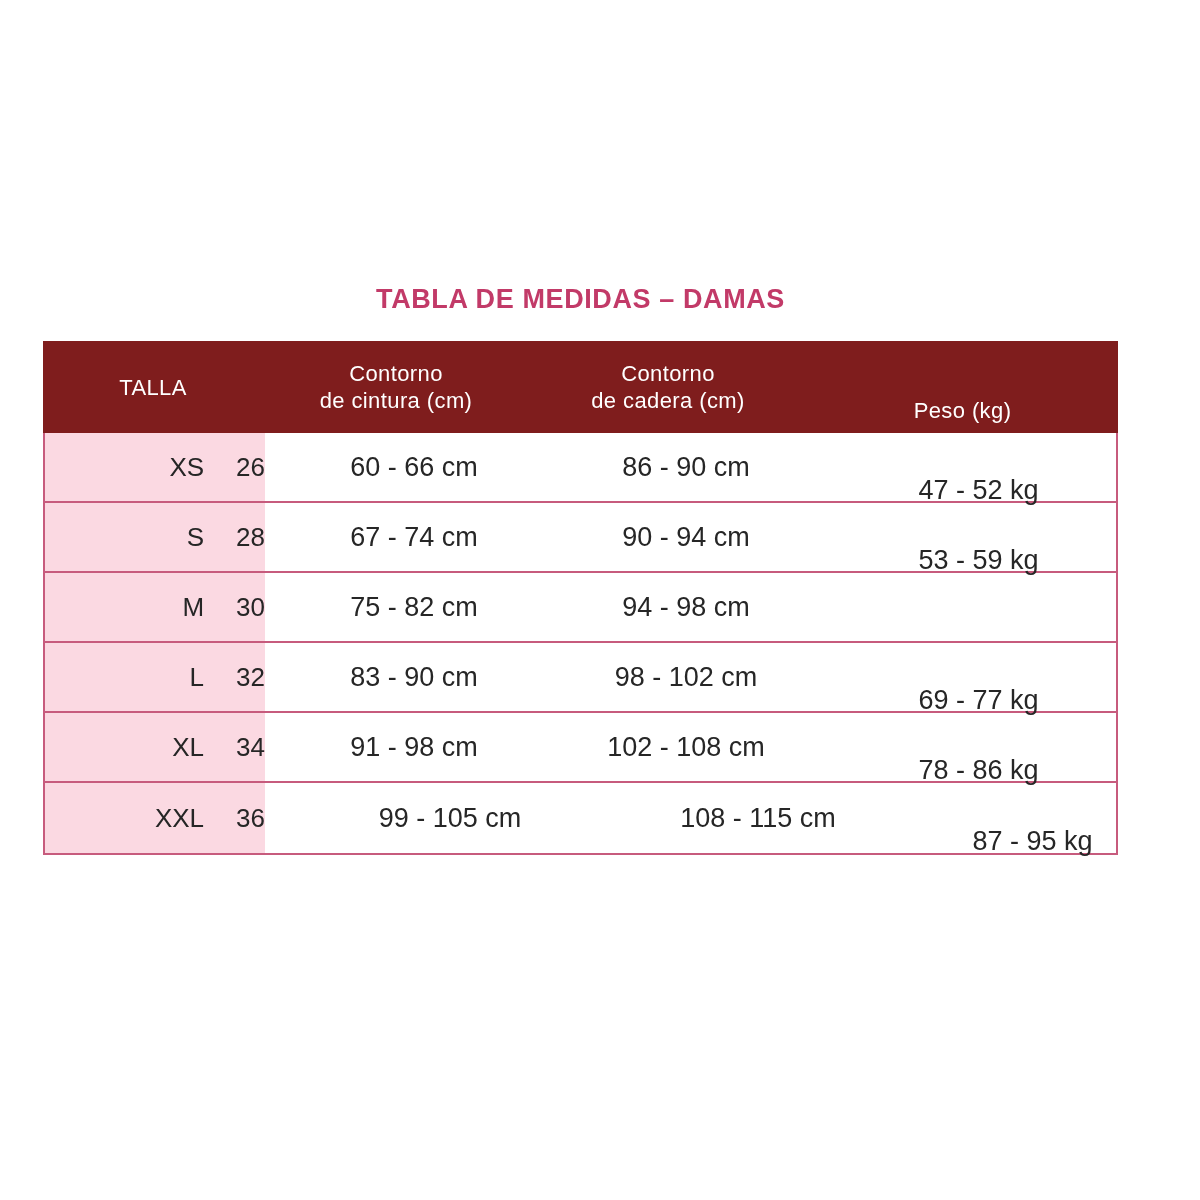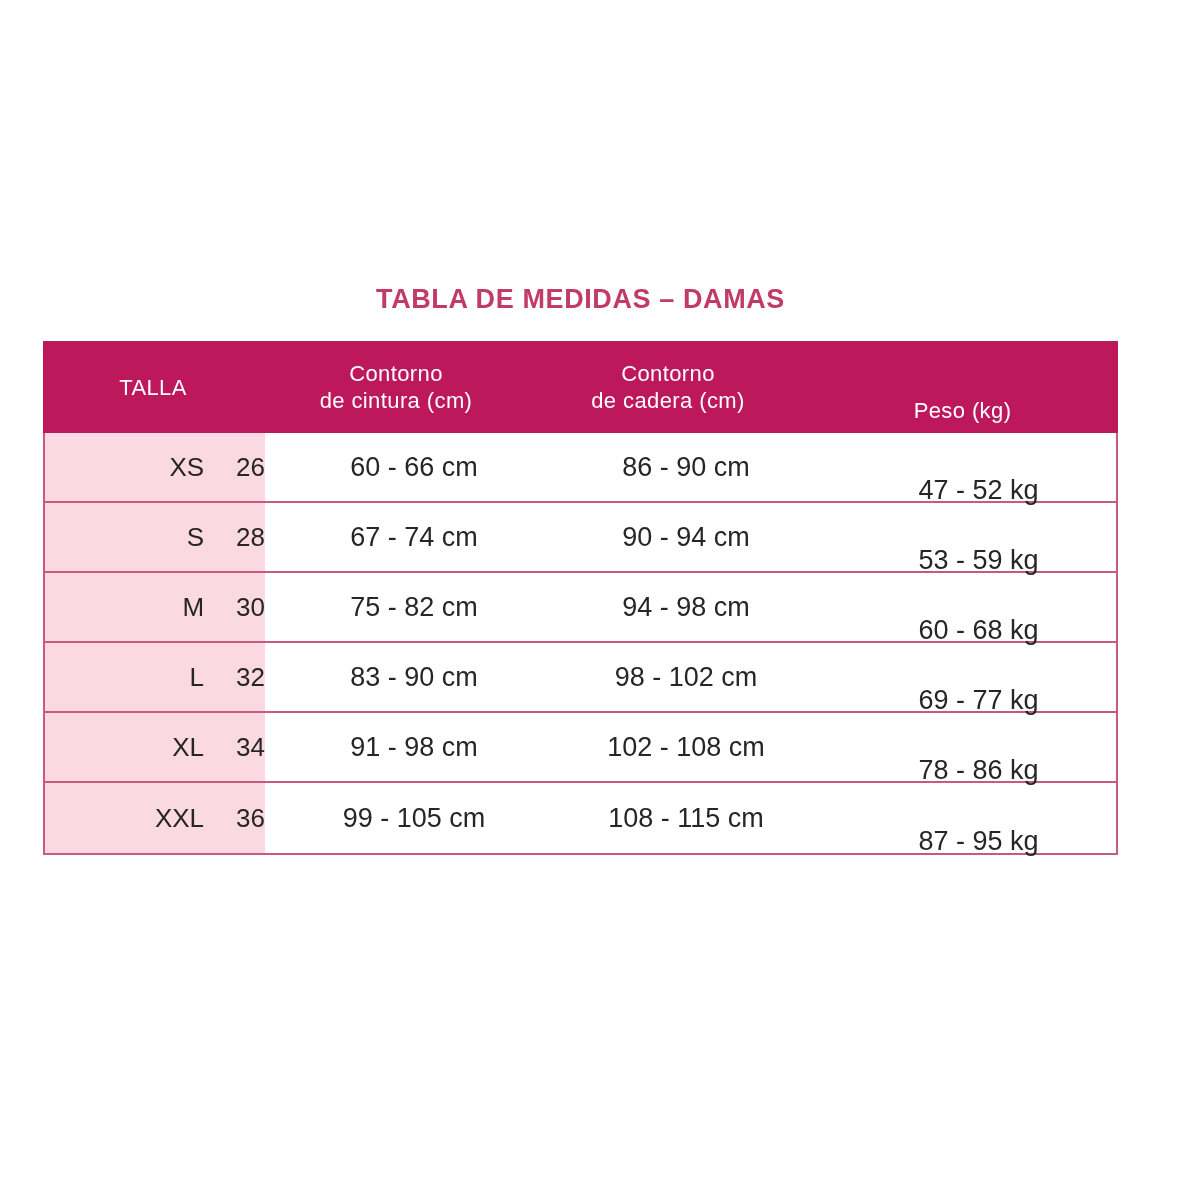--- a/index.html
+++ b/index.html
@@ -24,21 +24,21 @@
     color: #c23a68;
   }
   .size-table {
     position: absolute;
     top: 341px;
     left: 43px;
     width: 1075px;
   }
   .header-row {
     display: flex;
-    background: #be185d;
+    background: #7f1d1d;
     color: #ffffff;
     height: 92px;
     align-items: stretch;
   }
   .header-cell {
     display: flex;
     flex-direction: column;
     justify-content: center;
     align-items: center;
     text-align: center;
@@ -51,21 +51,21 @@
     border-right: 2px solid #c75b7d;
     border-bottom: 2px solid #c75b7d;
   }
   .row {
     display: flex;
     height: 70px;
     align-items: stretch;
     background: #ffffff;
     border-bottom: 2px solid #c75b7d;
   }
-  .row:last-child { border-bottom: none; }
+  .row:last-child { border-bottom: none; gap: 36px; }
   .c1 { width: 220px; }
   .c2 { width: 266px; }
   .c3 { width: 278px; }
   .c4 { flex: 1; margin-top: 47px; }
   .size-cell {
     background: #fbd9e2;
     display: flex;
     justify-content: flex-end;
     align-items: center;
     gap: 32px;
@@ -129,21 +129,20 @@
         <div class="data-cell c4">53 - 59 kg</div>
       </div>
 
       <div class="row">
         <div class="size-cell c1">
           <span>M</span>
           <span>30</span>
         </div>
         <div class="data-cell c2">75 - 82 cm</div>
         <div class="data-cell c3">94 - 98 cm</div>
-        <div class="data-cell c4">60 - 68 kg</div>
       </div>
 
       <div class="row">
         <div class="size-cell c1">
           <span>L</span>
           <span>32</span>
         </div>
         <div class="data-cell c2">83 - 90 cm</div>
         <div class="data-cell c3">98 - 102 cm</div>
         <div class="data-cell c4">69 - 77 kg</div>

